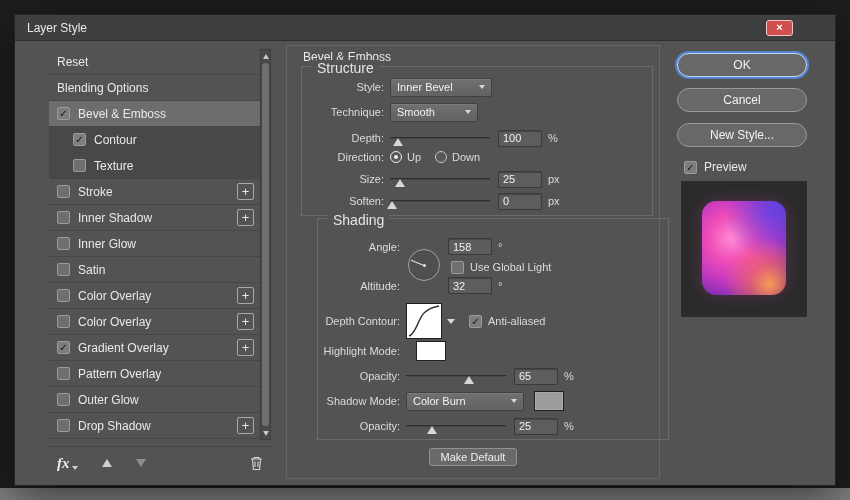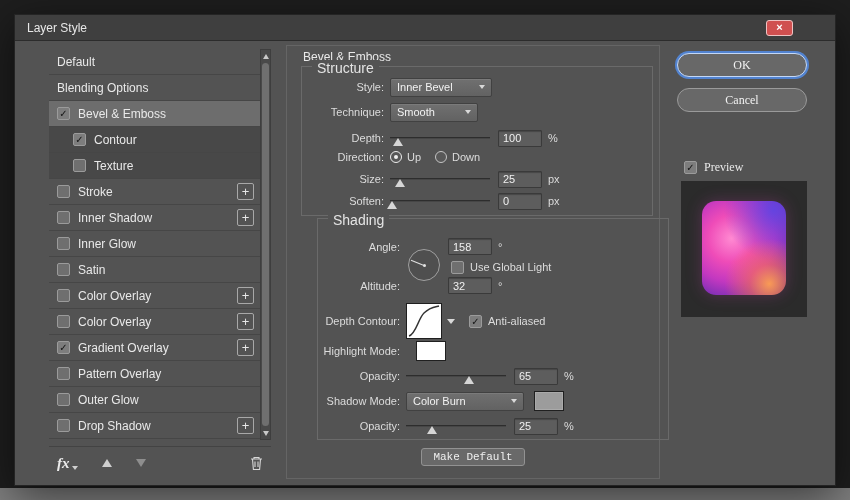--- a/index.html
+++ b/index.html
@@ -86,24 +86,24 @@
 
   .contour { width:36px; height:36px; flex:none; background:#fff; border:1px solid #1f1f1f; }
   .ccaret { margin-left:5px; width:0; height:0; border-left:4px solid transparent; border-right:4px solid transparent;
             border-top:5px solid #d9d9d9; flex:none; }
   .swatch { width:30px; height:20px; margin-left:10px; border:1px solid #202020; box-shadow:inset 0 0 0 1px rgba(255,255,255,.15); flex:none; }
   .cgap { margin-left:14px; }
   .cblabel { margin-left:6px; }
 
   .mrow { position:absolute; left:0; right:0; top:402px; display:flex; justify-content:center; gap:10px; }
   .mbtn { height:18px; padding:0 11px; background:#696969; border:1px solid #929292; border-radius:3px;
-          color:#efefef; font-size:11px; font-family:Liberation Mono, monospace; }
+          color:#efefef; font-size:11px; font-family:Liberation Sans, sans-serif; }
 
   
-  .rcol { position:absolute; left:662px; top:0; width:130px; height:440px;font-family:Liberation Serif, serif; }
+  .rcol { position:absolute; left:662px; top:0; width:130px; height:440px; }
   .rbtn { position:absolute; left:0; width:130px; height:24px; border-radius:12px; background:#686868;
           border:1px solid #9a9a9a; color:#f2f2f2; font-size:12px; font-family:inherit;
           display:flex; align-items:center; justify-content:center; }
   .rbtn.ok { box-shadow:0 0 0 2px rgba(82,140,230,.85); border-color:#c3d8f7; }
   .prevrow { position:absolute; left:7px; top:145px; display:flex; align-items:center; gap:7px; font-size:12px; color:#e9e9e9; }
   .pbox { position:absolute; left:4px; top:166px; width:126px; height:136px; background:#2b2b2b; }
   .blob { position:absolute; left:21px; top:20px; width:84px; height:94px; border-radius:14px;
           background:
             radial-gradient(circle at 80% 88%, rgba(255,160,80,.95) 0%, rgba(255,120,70,.55) 18%, rgba(255,120,70,0) 42%),
             radial-gradient(circle at 85% 10%, rgba(90,70,230,.85) 0%, rgba(90,70,230,0) 45%),
@@ -120,21 +120,21 @@
 
     <div class="titlebar">
       <span class="title">Layer Style</span>
     </div>
     <div class="closebtn">
       <span>×</span>
     </div>
 
     <div class="slist">
         <div class="srow">
-          <span class="slabel">Default</span>
+          <span class="slabel">Reset</span>
         </div>
         <div class="srow">
           <span class="slabel">Blending Options</span>
         </div>
         <div class="srow sel">
           <span class="cbx checked">✓</span>
           <span class="slabel">Bevel &amp; Emboss</span>
         </div>
         <div class="srow ind">
           <span class="cbx checked">✓</span>
@@ -353,20 +353,21 @@
       </div>
 
       <div class="mrow">
         <button class="mbtn">Make Default</button>
       </div>
     </div>
 
     <div class="rcol">
       <button class="rbtn ok" style="top:38px">OK</button>
       <button class="rbtn" style="top:73px">Cancel</button>
+      <button class="rbtn" style="top:108px">New Style...</button>
       <div class="prevrow">
         <span class="cbx checked">✓</span>
         <span>Preview</span>
       </div>
       <div class="pbox">
         <div class="blob"></div>
       </div>
     </div>
 
   </div>

